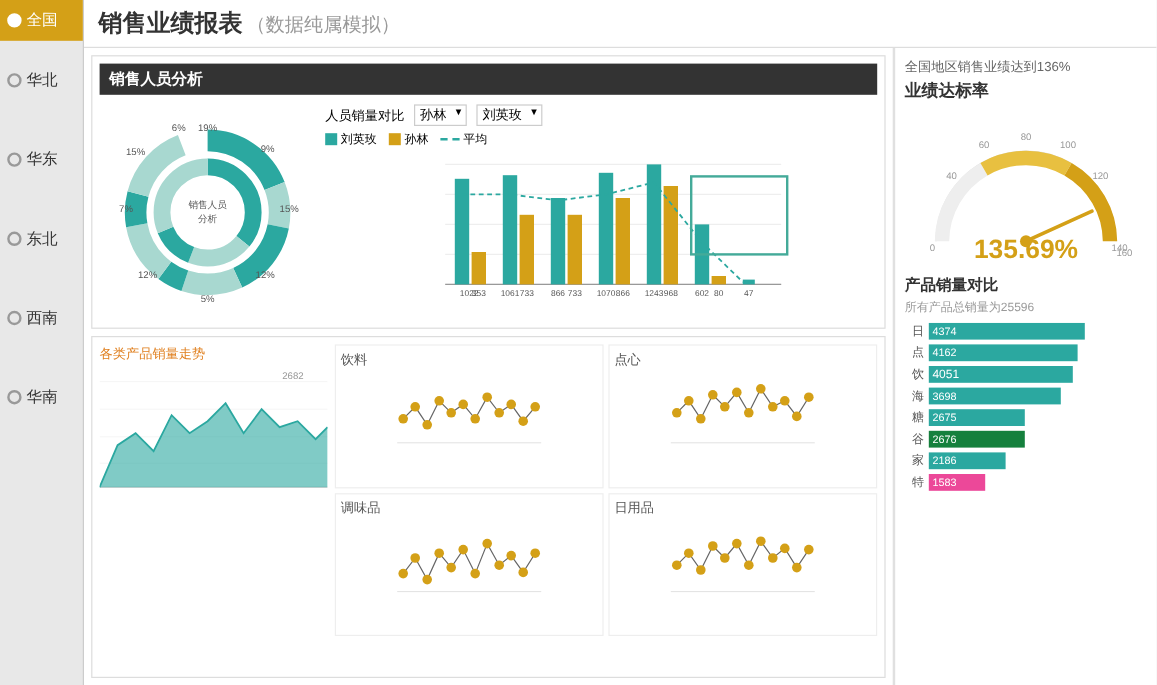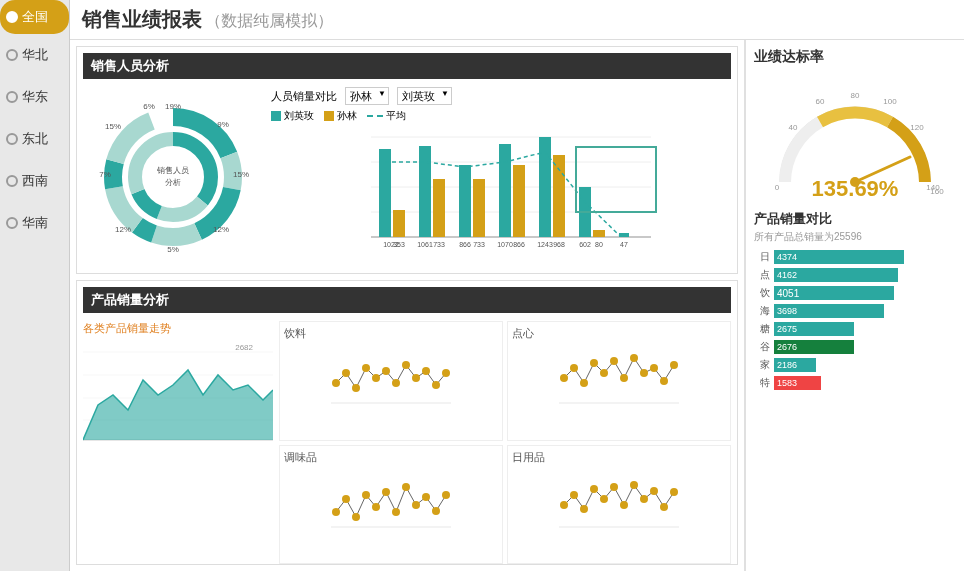--- a/index.html
+++ b/index.html
@@ -2,23 +2,23 @@
 <html><head>
   <meta charset="utf-8">
   <style>
     * { margin: 0; padding: 0; box-sizing: border-box; }
     body { width: 964px; height: 571px; font-family: 'Microsoft YaHei', Arial, sans-serif; font-size: 12px; background: #f0f0f0; overflow: hidden; }
 
     .main-container { display: flex; width: 964px; height: 571px; }
 
     
     .sidebar { width: 70px; background: #e8e8e8; border-right: 1px solid #ccc; display: flex; flex-direction: column; padding-top: 0; }
-    .sidebar-item { padding: 12px 6px; display: flex; align-items: center; gap: 4px; cursor: pointer; color: #333; font-size: 13px; }
+    .sidebar-item { padding: 24px 6px; display: flex; align-items: center; gap: 4px; cursor: pointer; color: #333; font-size: 13px; }
     .sidebar-item .radio { width: 12px; height: 12px; border-radius: 50%; border: 2px solid #999; display: inline-block; flex-shrink: 0; }
-    .sidebar-top { background: #d4a017; color: white; padding: 8px 6px; display: flex; align-items: center; gap: 4px; font-size: 13px; border-radius: 15px; }
+    .sidebar-top { background: #d4a017; color: white; padding: 8px 6px; display: flex; align-items: center; gap: 4px; font-size: 13px; }
     .sidebar-top .radio-w { width: 12px; height: 12px; border-radius: 50%; border: 2px solid white; background: white; display: inline-block; }
 
     
     .content { flex: 1; display: flex; flex-direction: column; overflow: hidden; }
 
     
     .header { background: white; padding: 6px 12px; border-bottom: 1px solid #ddd; }
     .header h1 { font-size: 20px; font-weight: bold; color: #333; display: inline; }
 
     
@@ -224,21 +224,20 @@
 
                 <polyline points="44,35 84,35 124,40 164,35 204,25 244,75 278,108" fill="none" stroke="#2ba8a0" stroke-width="1.5" stroke-dasharray="4,3"></polyline>
 
                 <rect x="235" y="20" width="80" height="65" fill="none" stroke="#4a9" stroke-width="2"></rect>
               </svg>
             </div>
           </div>
         </div>
 
         <div class="product-section">
-          <div class="section-title">产品销量分析</div>
           <div class="product-content">
 
             <div class="trend-chart">
               <div style="font-size:11px;color:#e08020;margin-bottom:4px;">各类产品销量走势</div>
               <svg style="width:100%;height:110px;" viewBox="0 0 190 110">
                 <text x="170" y="10" text-anchor="end" font-size="8" fill="#999">2682</text>
                 <line x1="0" y1="12" x2="190" y2="12" stroke="#eee" stroke-width="0.5"></line>
                 <line x1="0" y1="35" x2="190" y2="35" stroke="#eee" stroke-width="0.5"></line>
                 <line x1="0" y1="58" x2="190" y2="58" stroke="#eee" stroke-width="0.5"></line>
                 <line x1="0" y1="80" x2="190" y2="80" stroke="#eee" stroke-width="0.5"></line>
@@ -330,20 +329,21 @@
                   <circle cx="105" cy="40" r="4" fill="#d4a017"></circle>
                   <circle cx="115" cy="25" r="4" fill="#d4a017"></circle>
                 </svg>
               </div>
             </div>
           </div>
         </div>
       </div>
 
       <div class="right-panel">
+        <div class="right-header">全国地区销售业绩达到136%</div>
         <div class="gauge-title">业绩达标率</div>
 
         <div class="gauge-container">
           <svg width="200" height="120" viewBox="0 0 200 120">
 
             <defs>
               <linearGradient id="gaugeGrad" x1="0%" y1="0%" x2="100%" y2="0%">
                 <stop offset="0%" style="stop-color:#d4a017;stop-opacity:1"></stop>
                 <stop offset="100%" style="stop-color:#e8c040;stop-opacity:1"></stop>
               </linearGradient>
@@ -413,27 +413,27 @@
     </div>
   </div>
               <div class="bar-row">
     <span class="bar-row-label">谷</span>
     <div class="bar-row-bar" style="width:79.53360768175584px;background:#15803d;">
       <span class="bar-row-value" style="font-size:9px;color:white;">2676</span>
     </div>
   </div>
               <div class="bar-row">
     <span class="bar-row-label">家</span>
-    <div class="bar-row-bar" style="width:42px;background:#2ba8a0;">
+    <div class="bar-row-bar" style="width:64px;background:#2ba8a0;">
       <span class="bar-row-value" style="font-size:9px;color:white;">2186</span>
     </div>
   </div>
               <div class="bar-row">
     <span class="bar-row-label">特</span>
-    <div class="bar-row-bar" style="width:47.04846822130773px;background:#ef4444;">
+    <div class="bar-row-bar" style="width:47.04846822130773px;background:#ec4899;">
       <span class="bar-row-value" style="font-size:9px;color:white;">1583</span>
     </div>
   </div>
             </div>
         </div>
       </div>
     </div>
   </div>
 </div>
 

